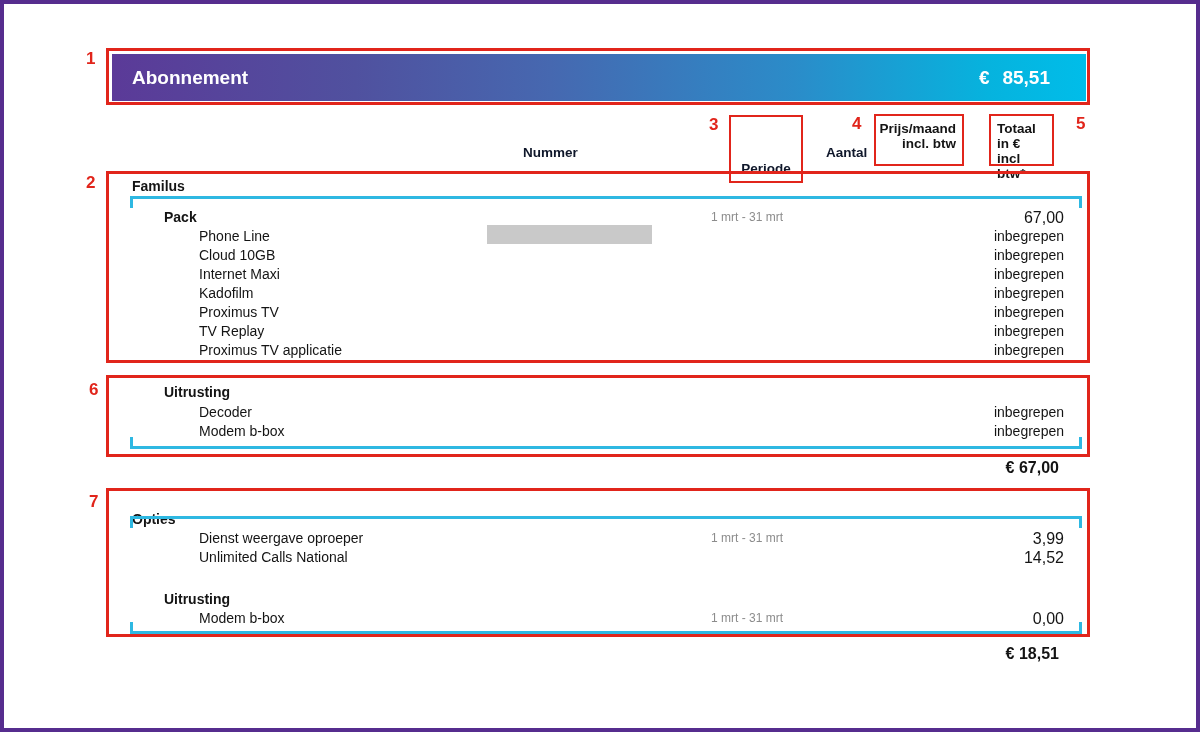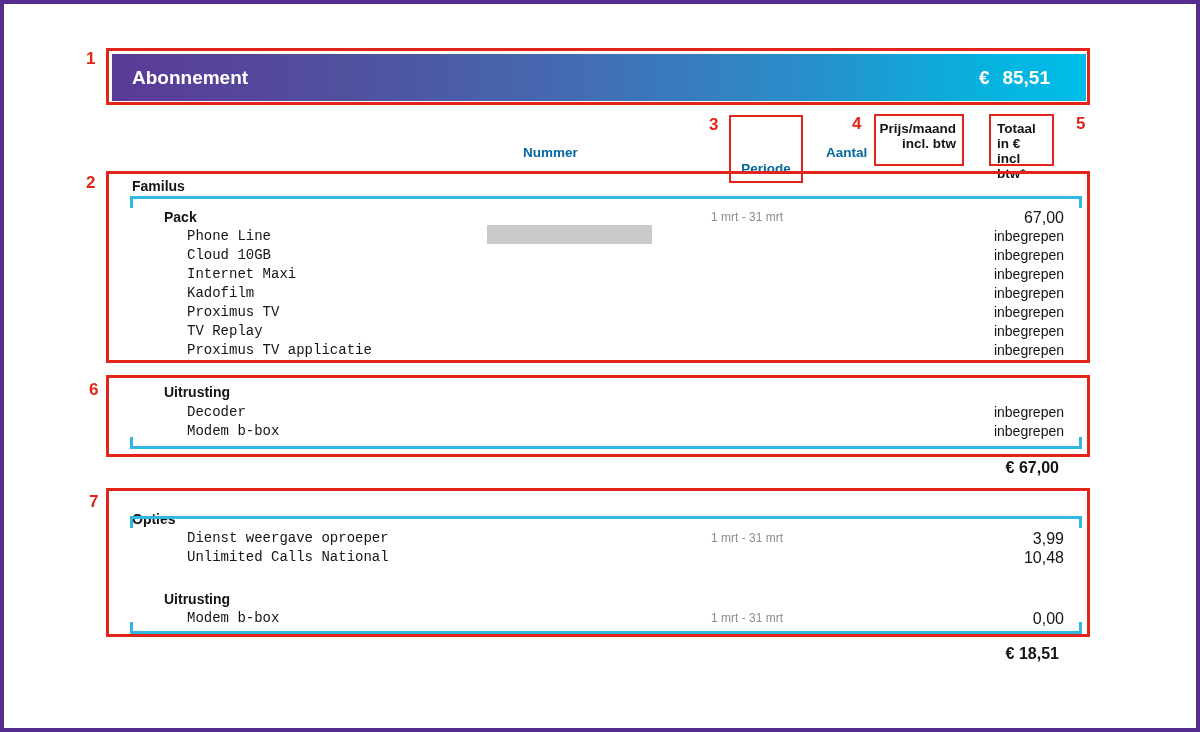--- a/index.html
+++ b/index.html
@@ -25,21 +25,21 @@
     position:absolute; left:108px; top:50px; width:974px; height:47px;
     background:linear-gradient(90deg,#5b3a98 0%,#50519f 25%,#4668b0 45%,#2b8cc9 70%,#06b3de 90%,#00bde9 100%);
     display:flex; align-items:center; justify-content:space-between;
     padding:0 36px 0 20px; color:#fff;
   }
   .hdr-title { font-size:19px; font-weight:bold; }
   .hdr-amount { font-size:19px; font-weight:bold; display:flex; }
   .hdr-amount .cur { margin-right:13px; }
 
   
-  .colhead { position:absolute; font-size:13.5px; font-weight:bold; color:#0369a1; }
+  .colhead { position:absolute; font-size:13.5px; font-weight:bold; color:#0f172a; }
   .box-periode { left:725px; top:111px; width:74px; height:68px;
     display:flex; align-items:flex-end; justify-content:center; padding-bottom:5px; }
   .box-prijs { left:870px; top:110px; width:90px; height:52px;
     display:flex; flex-direction:column; justify-content:flex-start;
     align-items:flex-end; padding:5px 6px 6px 6px; }
   .box-totaal { left:985px; top:110px; width:65px; height:52px;
     display:flex; flex-direction:column; justify-content:space-between;
     align-items:flex-end; padding:5px 7px 6px 6px; }
   .box-prijs span, .box-totaal span { font-size:13.5px; font-weight:bold; }
 
@@ -68,21 +68,21 @@
   .sec-opties .bracket-close   { top:131px; }
 
   .rows { position:absolute; left:0; right:0; }
   .sec-familus .rows    { top:34px; }
   .sec-uitrusting .rows { top:25px; }
   .sec-opties .rows     { top:38px; }
 
   .row { position:relative; height:19px; }
   .row.spacer { height:23px; }
   .lbl { position:absolute; font-size:14px; line-height:19px; white-space:nowrap; }
-  .lbl.b { font-weight:bold; } .ind2 { left:55px; } .ind3 { left:78px;font-family:Liberation Mono, monospace; }
+  .lbl.b { font-weight:bold; } .ind2 { left:55px; } .ind3 { left:90px; }
   .periode { position:absolute; left:588px; width:100px; text-align:center;
     font-size:12px; line-height:19px; color:#8c8c8c; white-space:nowrap; }
   .val { position:absolute; right:23px; line-height:19px; white-space:nowrap; }
   .val.incl { font-size:14px; }
   .val.amount { font-size:16px; }
   .redacted { position:absolute; left:378px; top:-2px; width:165px; height:19px; background:#c9c9c9; }
 
   .subtotal { position:absolute; right:137px; font-size:16px; font-weight:bold; }
   .subtotal-1 { top:455px; }
   .subtotal-2 { top:641px; }
@@ -187,21 +187,21 @@
     <span class="sec-title">Opties</span>
     <div class="bracket bracket-open"></div>
     <div class="rows">
         <div class="row">
           <span class="lbl ind3">Dienst weergave oproeper</span>
           <span class="periode">1 mrt - 31 mrt</span>
           <span class="val amount">3,99</span>
         </div>
         <div class="row">
           <span class="lbl ind3">Unlimited Calls National</span>
-          <span class="val amount">10,48</span>
+          <span class="val amount">14,52</span>
         </div>
         <div class="row spacer"></div>
         <div class="row">
           <span class="lbl ind2 b">Uitrusting</span>
         </div>
         <div class="row">
           <span class="lbl ind3">Modem b-box</span>
           <span class="periode">1 mrt - 31 mrt</span>
           <span class="val amount">0,00</span>
         </div>

